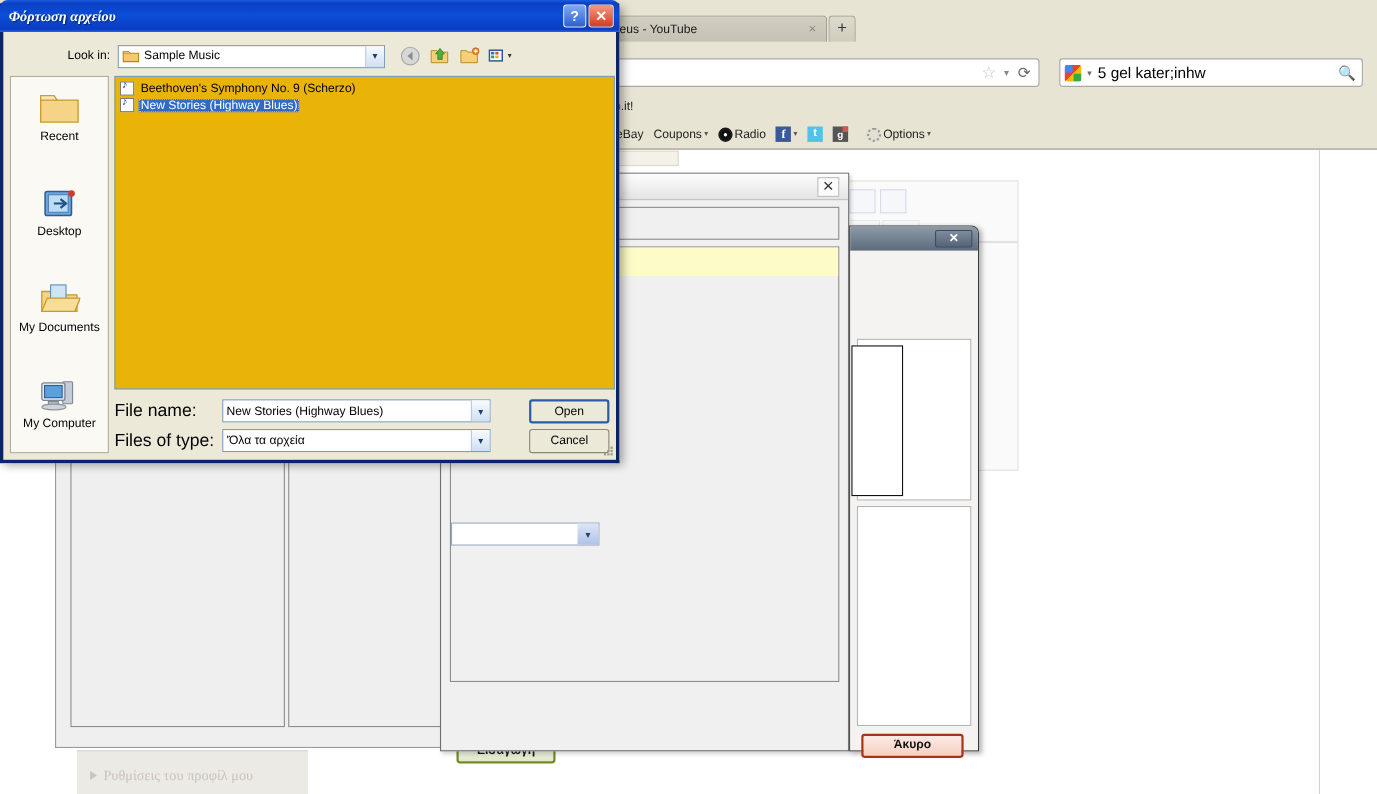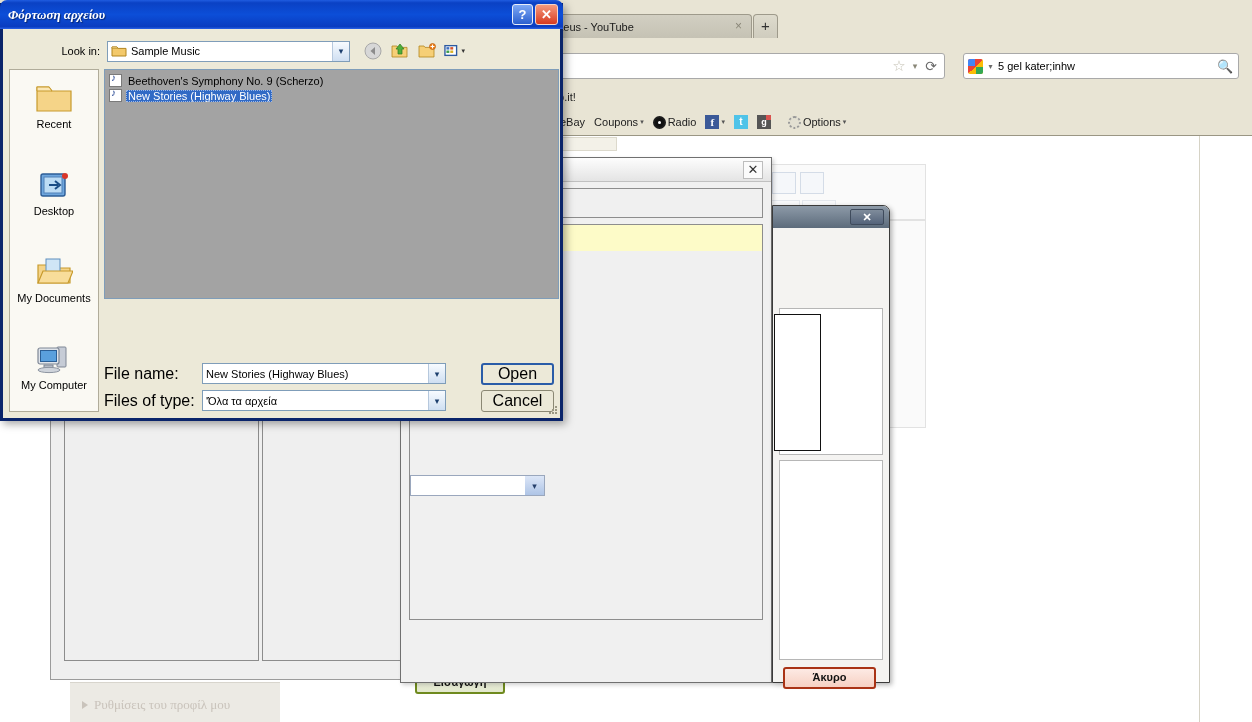--- a/index.html
+++ b/index.html
@@ -74,21 +74,21 @@
   }
   .g-icon::before {
     content: ""; position: absolute; left: 0; top: 0; width: 7px; height: 7px;
     background: #4285f4;
   }
   .g-icon::after {
     content: ""; position: absolute; right: 0; bottom: 0; width: 7px; height: 7px;
     background: #34a853;
   }
   .search-caret { width: 11px; text-align: center; color: #6b6b6b; font-size: 8px; }
-  .search-text { flex: 1; font-size: 11px; color: #000; padding-left: 2px; }
+  .search-text { flex: 1; font-size: 14px; color: #000; padding-left: 2px; }
   .search-magnifier { width: 18px; text-align: center; font-size: 13px; }
   .notif-row {
     position: absolute; left: 0; top: 88px; height: 18px; width: 1252px;
     font-size: 11px; color: #222; padding-left: 552px; line-height: 18px;
   }
   .ext-toolbar {
     position: absolute; left: 0; top: 110px; height: 24px; width: 1008px;
     display: flex; align-items: center; padding-left: 560px; gap: 9px;
     font-size: 11px; color: #222;
   }
@@ -365,22 +365,22 @@
     gap: 16px;
   }
   .place {
     width: 88px; height: 68px;
     display: flex; flex-direction: column; align-items: center; justify-content: flex-start;
     margin-bottom: 3px;
   }
   .place-icon { height: 40px; display: flex; align-items: center; justify-content: center; }
   .place-label { font-size: 11px; color: #000; text-align: center; }
   .fd-filelist {
-    position: absolute; left: 101px; top: 66px; width: 455px; height: 230px;
-    background: #a3a3a3; border: 1px solid #7f9db9;
+    position: absolute; left: 101px; top: 66px; width: 455px; height: 285px;
+    background: #eab308; border: 1px solid #7f9db9;
     padding: 3px 2px;
   }
   .file-row {
     display: flex; align-items: center; gap: 4px; height: 15px; padding-left: 2px;
   }
   .file-row.selected .file-name {
     background: #316ac5; color: #fff; outline: 1px dotted #9db9e8; outline-offset: -1px;
   }
   .file-name { font-size: 11px; color: #000; padding: 0 2px; }
   .wav-icon {
@@ -395,21 +395,21 @@
   .fd-field-row { display: flex; align-items: center; height: 21px; margin-bottom: 6px; }
   .fd-field-label { width: 98px; font-size: 16px; color: #000; }
   .fd-input {
     width: 244px; height: 21px; background: #fff; border: 1px solid #7f9db9;
     display: flex; align-items: center; padding-left: 3px;
   }
   .fd-input-text { flex: 1; font-size: 11px; color: #000; }
   .fd-action-btn {
     position: absolute; width: 73px; height: 22px;
     background: #ece9d8; border: 1px solid #8b8874; border-radius: 3px;
-    font-size: 16px; text-align: center; line-height: 20px; color: #000;
+    font-size: 11px; text-align: center; line-height: 20px; color: #000;
   }
   .fd-action-btn.default { border: 2px solid #2a5ca8; line-height: 18px; }
   .fd-grip {
     position: absolute; right: 2px; bottom: 2px; width: 10px; height: 10px;
   }
   .fd-grip i {
     position: absolute; width: 2px; height: 2px; background: #9b9884;
   }
 </style>
 </head>

